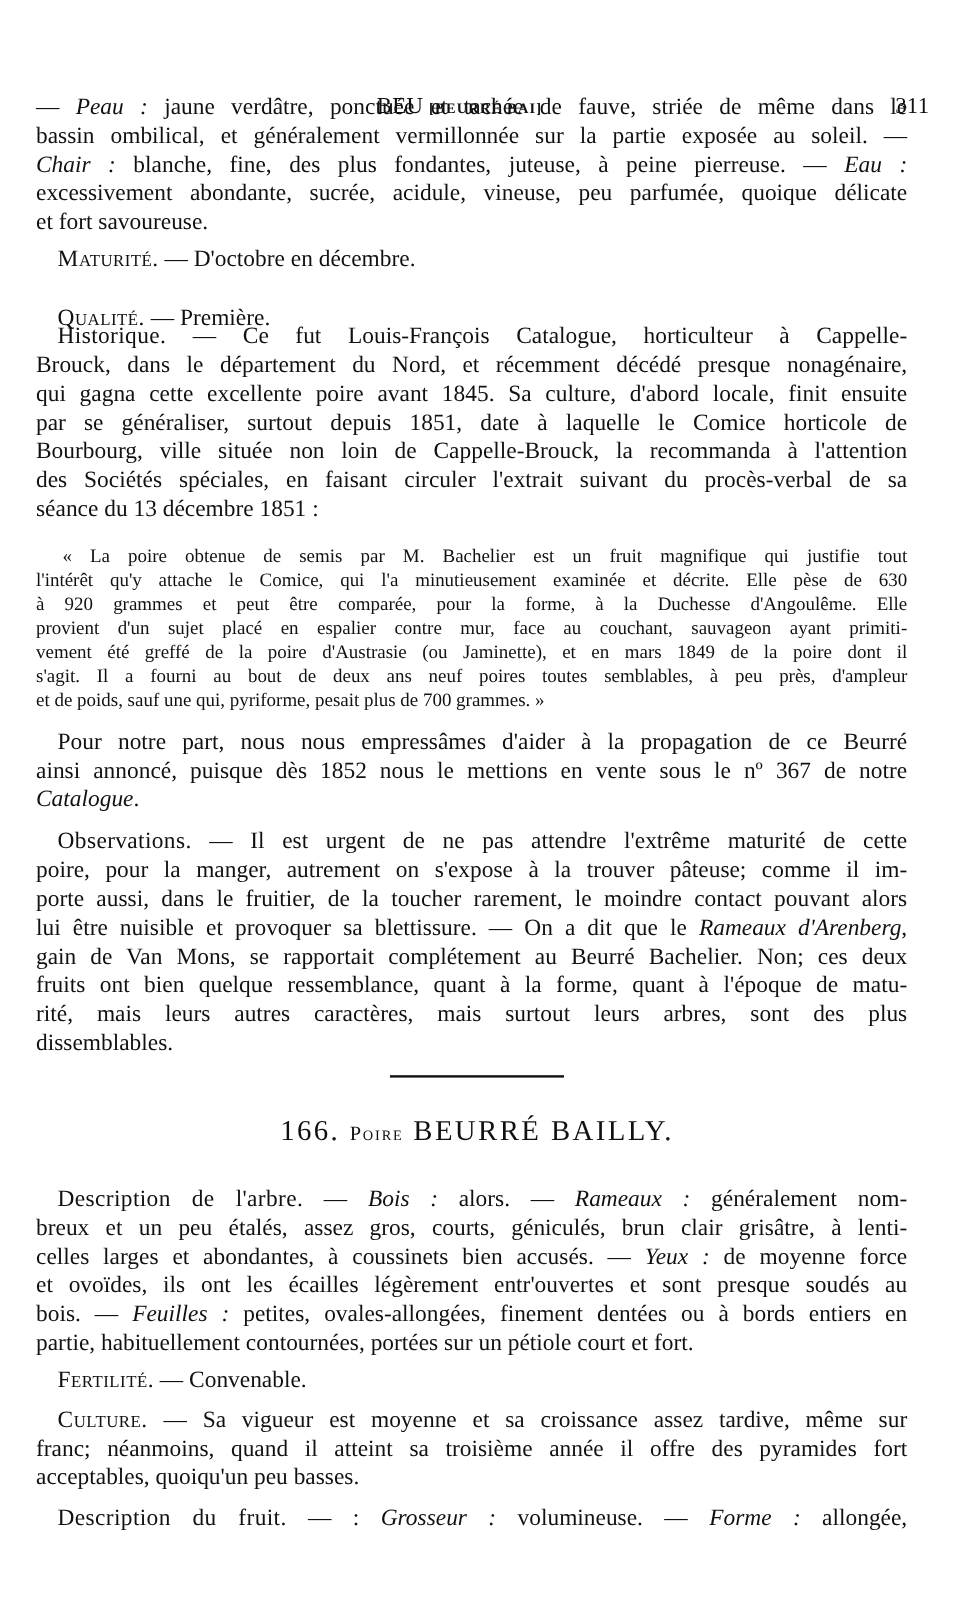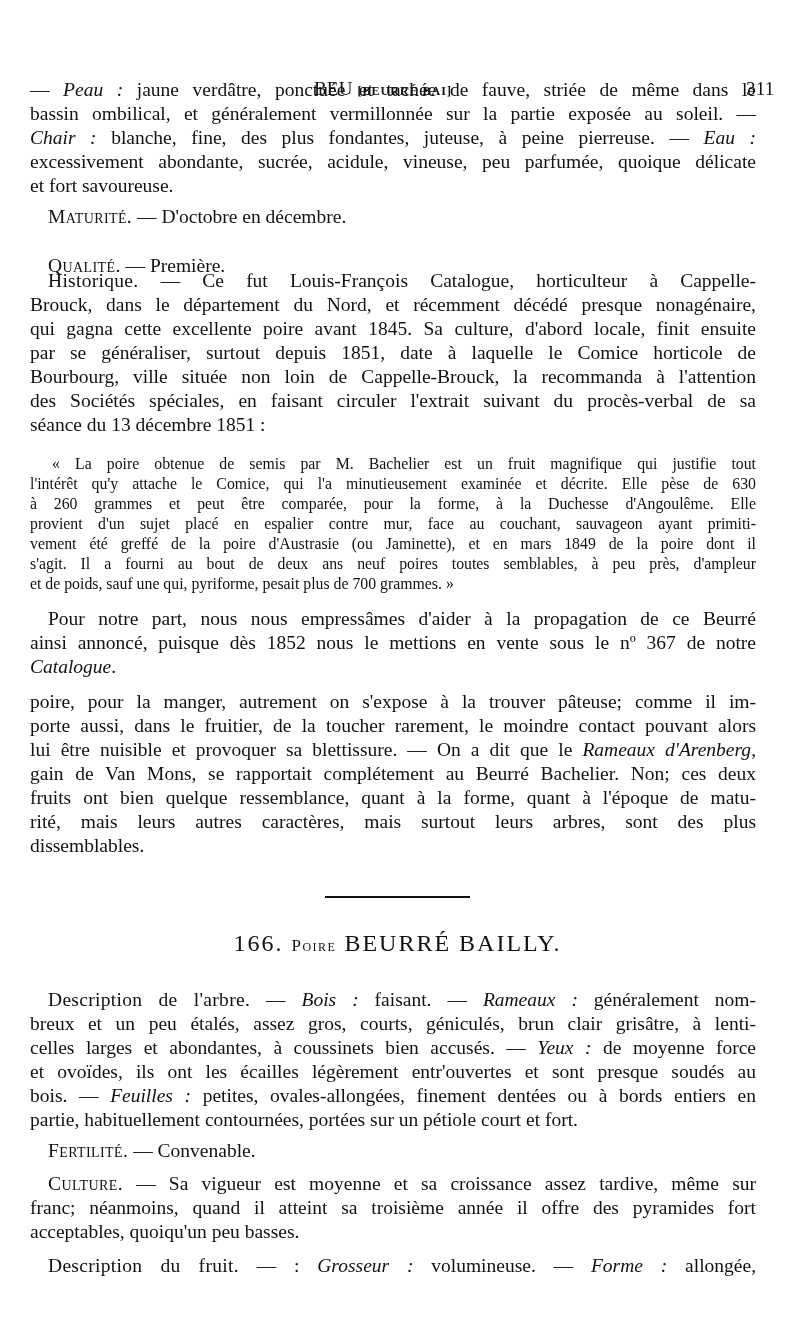--- a/index.html
+++ b/index.html
@@ -72,53 +72,54 @@
     <span class="line">qui gagna cette excellente poire avant 1845. Sa culture, d'abord locale, finit ensuite</span>
     <span class="line">par se généraliser, surtout depuis 1851, date à laquelle le Comice horticole de</span>
     <span class="line">Bourbourg, ville située non loin de Cappelle-Brouck, la recommanda à l'attention</span>
     <span class="line">des Sociétés spéciales, en faisant circuler l'extrait suivant du procès-verbal de sa</span>
     <span class="line last">séance du 13 décembre 1851 :</span>
   </div>
 
   <div class="block quote" style="top:454px;">
     <span class="line first">« La poire obtenue de semis par M. Bachelier est un fruit magnifique qui justifie tout</span>
     <span class="line">l'intérêt qu'y attache le Comice, qui l'a minutieusement examinée et décrite. Elle pèse de 630</span>
-    <span class="line">à 260 grammes et peut être comparée, pour la forme, à la Duchesse d'Angoulême. Elle</span>
+    <span class="line">à 920 grammes et peut être comparée, pour la forme, à la Duchesse d'Angoulême. Elle</span>
     <span class="line">provient d'un sujet placé en espalier contre mur, face au couchant, sauvageon ayant primiti-</span>
     <span class="line">vement été greffé de la poire d'Austrasie (ou Jaminette), et en mars 1849 de la poire dont il</span>
     <span class="line">s'agit. Il a fourni au bout de deux ans neuf poires toutes semblables, à peu près, d'ampleur</span>
     <span class="line last">et de poids, sauf une qui, pyriforme, pesait plus de 700 grammes. »</span>
   </div>
 
   <div class="block" style="top:607px;">
     <span class="line indent">Pour notre part, nous nous empressâmes d'aider à la propagation de ce Beurré</span>
     <span class="line">ainsi annoncé, puisque dès 1852 nous le mettions en vente sous le nº 367 de notre</span>
     <span class="line last"><span class="it">Catalogue</span><span>.</span></span>
   </div>
 
   <div class="block" style="top:690px;">
+    <span class="line indent"><span class="bold-label">Observations.</span><span> — Il est urgent de ne pas attendre l'extrême maturité de cette</span></span>
     <span class="line">poire, pour la manger, autrement on s'expose à la trouver pâteuse; comme il im-</span>
     <span class="line">porte aussi, dans le fruitier, de la toucher rarement, le moindre contact pouvant alors</span>
     <span class="line"><span>lui être nuisible et provoquer sa blettissure. — On a dit que le </span><span class="it">Rameaux d'Arenberg</span><span>,</span></span>
     <span class="line">gain de Van Mons, se rapportait complétement au Beurré Bachelier. Non; ces deux</span>
     <span class="line">fruits ont bien quelque ressemblance, quant à la forme, quant à l'époque de matu-</span>
     <span class="line">rité, mais leurs autres caractères, mais surtout leurs arbres, sont des plus</span>
     <span class="line last">dissemblables.</span>
   </div>
 
   <div class="rule"></div>
 
   <div class="section-title">
     <span>166.</span>
     <span class="small-caps-word sc-label">Poire</span>
     <span>BEURRÉ BAILLY.</span>
   </div>
 
   <div class="block" style="top:988px;">
-    <span class="line indent"><span class="bold-label">Description de l'arbre.</span><span> — </span><span class="it">Bois :</span><span> faisant. — </span><span class="it">Rameaux :</span><span> généralement nom-</span></span>
+    <span class="line indent"><span class="bold-label">Description de l'arbre.</span><span> — </span><span class="it">Bois :</span><span> alors. — </span><span class="it">Rameaux :</span><span> généralement nom-</span></span>
     <span class="line">breux et un peu étalés, assez gros, courts, géniculés, brun clair grisâtre, à lenti-</span>
     <span class="line"><span>celles larges et abondantes, à coussinets bien accusés. — </span><span class="it">Yeux :</span><span> de moyenne force</span></span>
     <span class="line">et ovoïdes, ils ont les écailles légèrement entr'ouvertes et sont presque soudés au</span>
     <span class="line"><span>bois. — </span><span class="it">Feuilles :</span><span> petites, ovales-allongées, finement dentées ou à bords entiers en</span></span>
     <span class="line last">partie, habituellement contournées, portées sur un pétiole court et fort.</span>
   </div>
 
   <div class="block" style="top:1139px;">
     <span class="line last indent"><span class="sc-label">Fertilité.</span><span> — Convenable.</span></span>
   </div>

